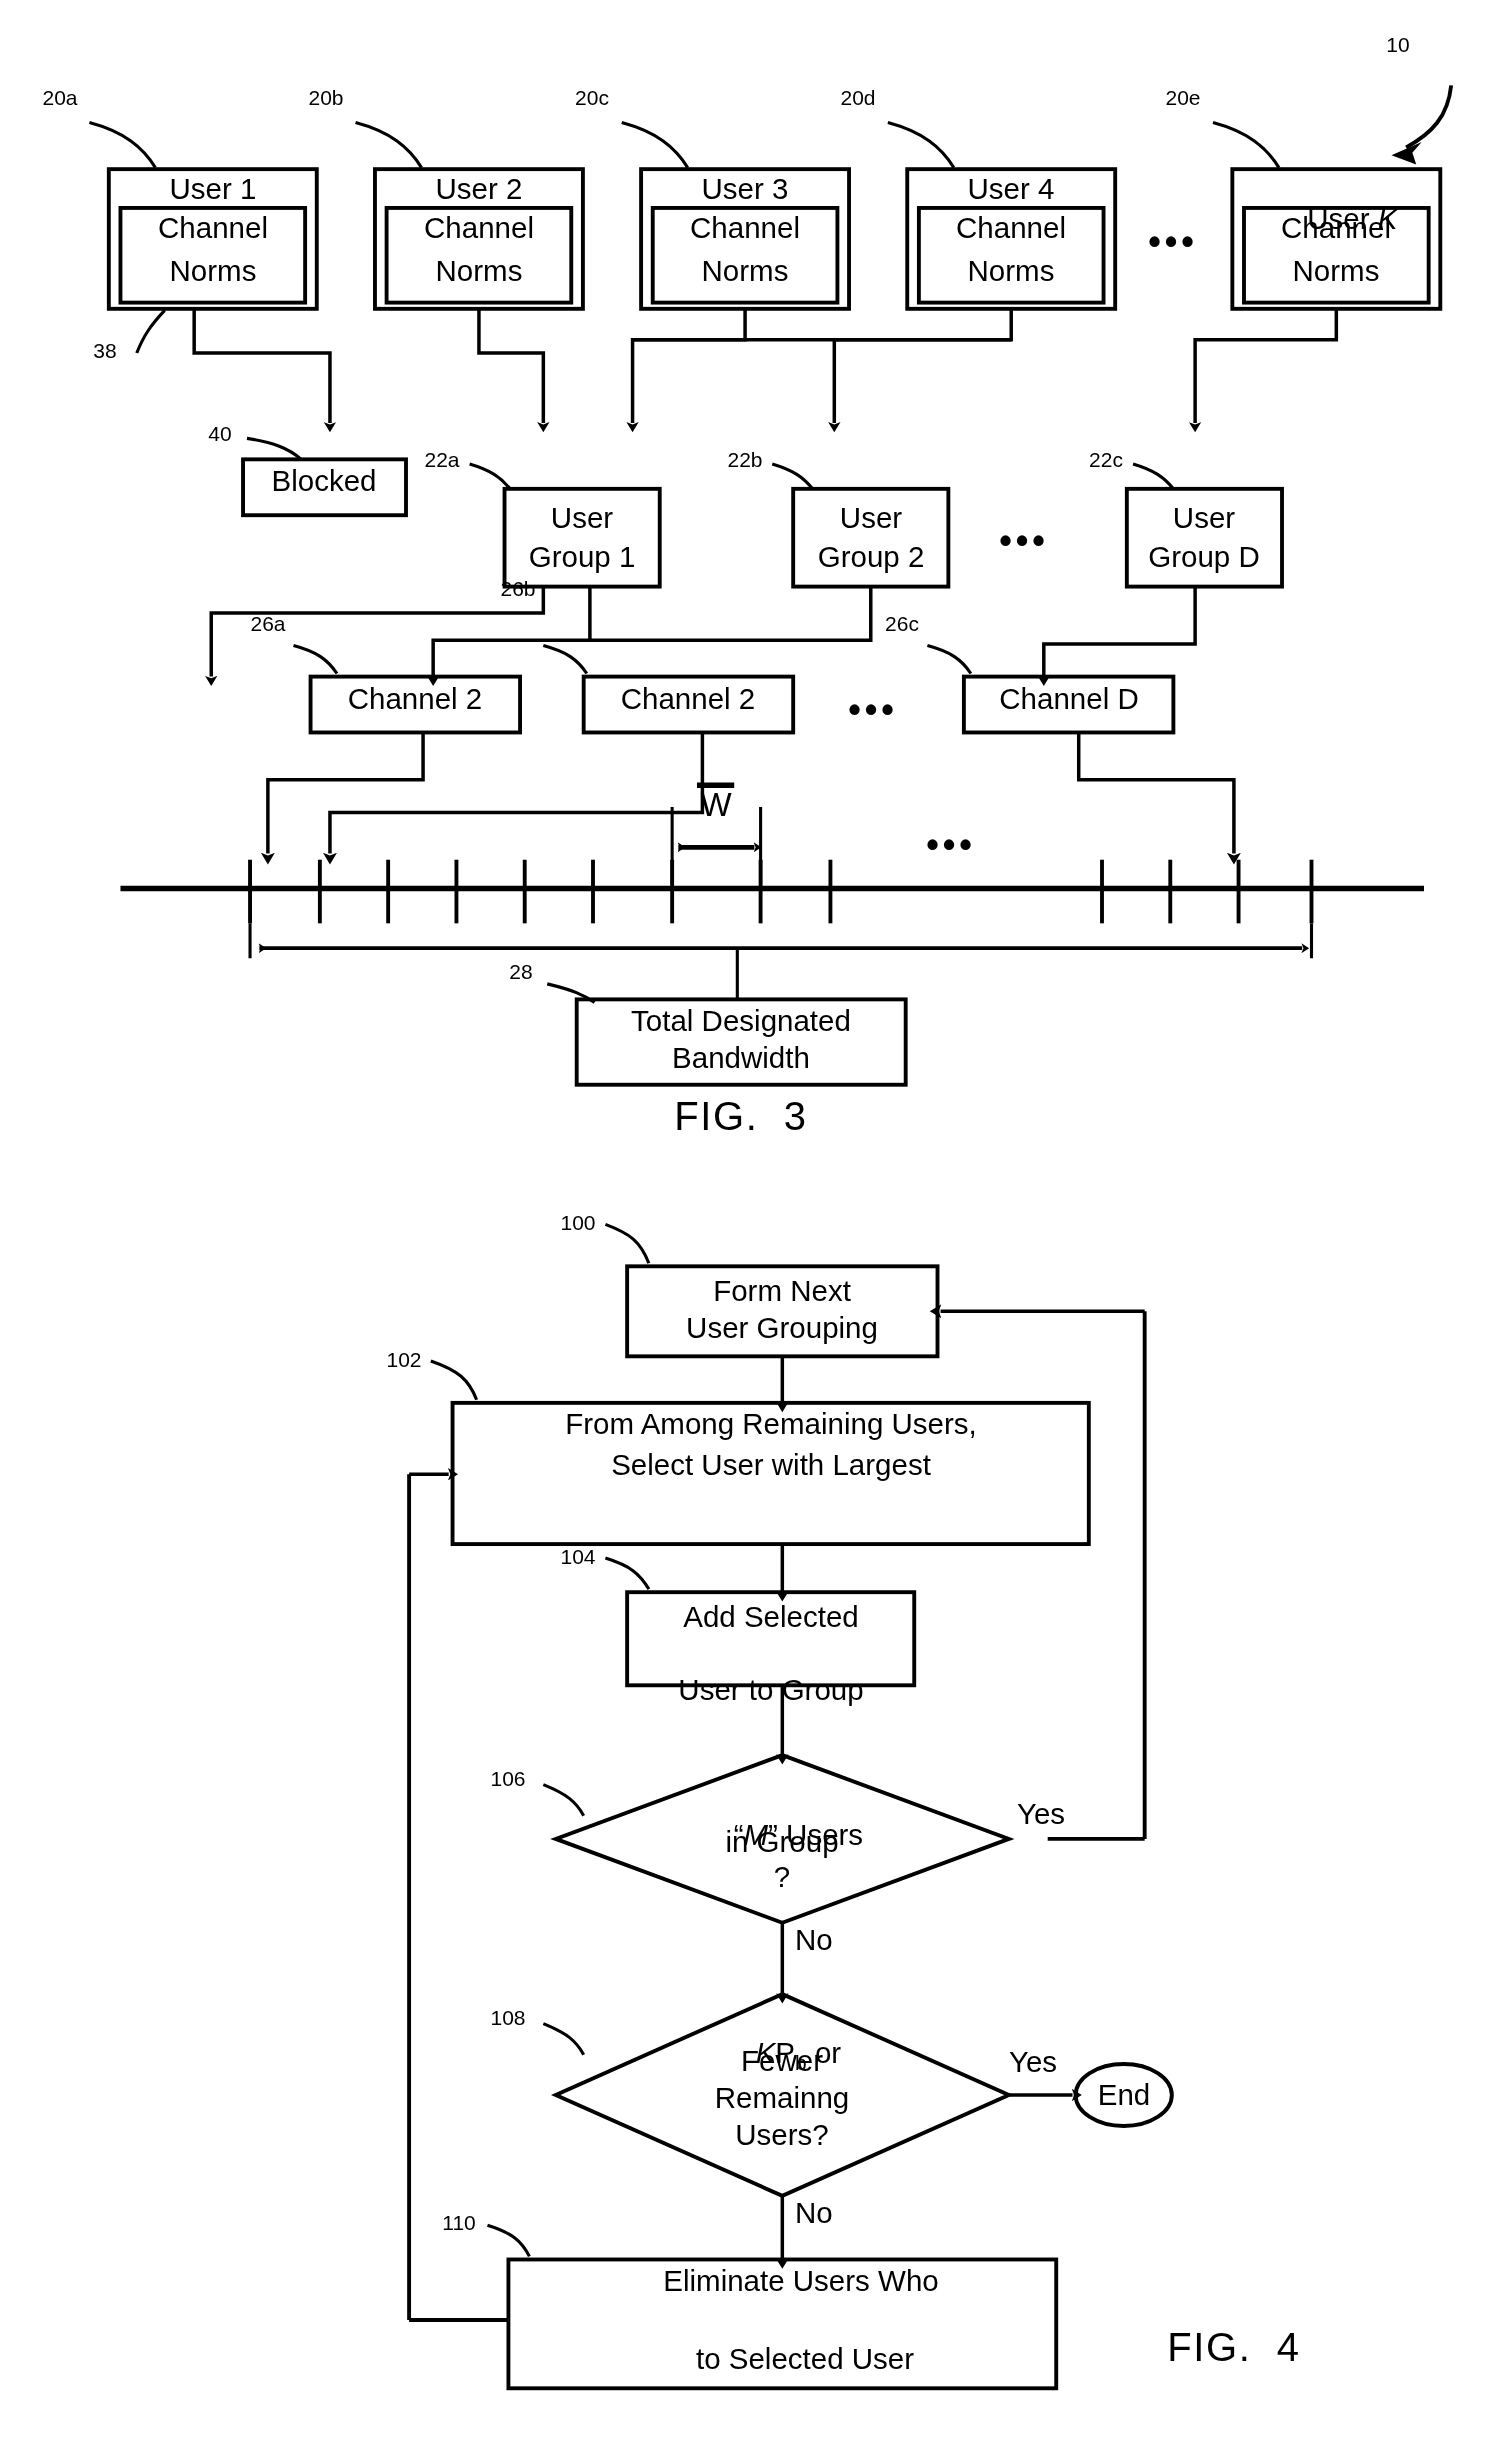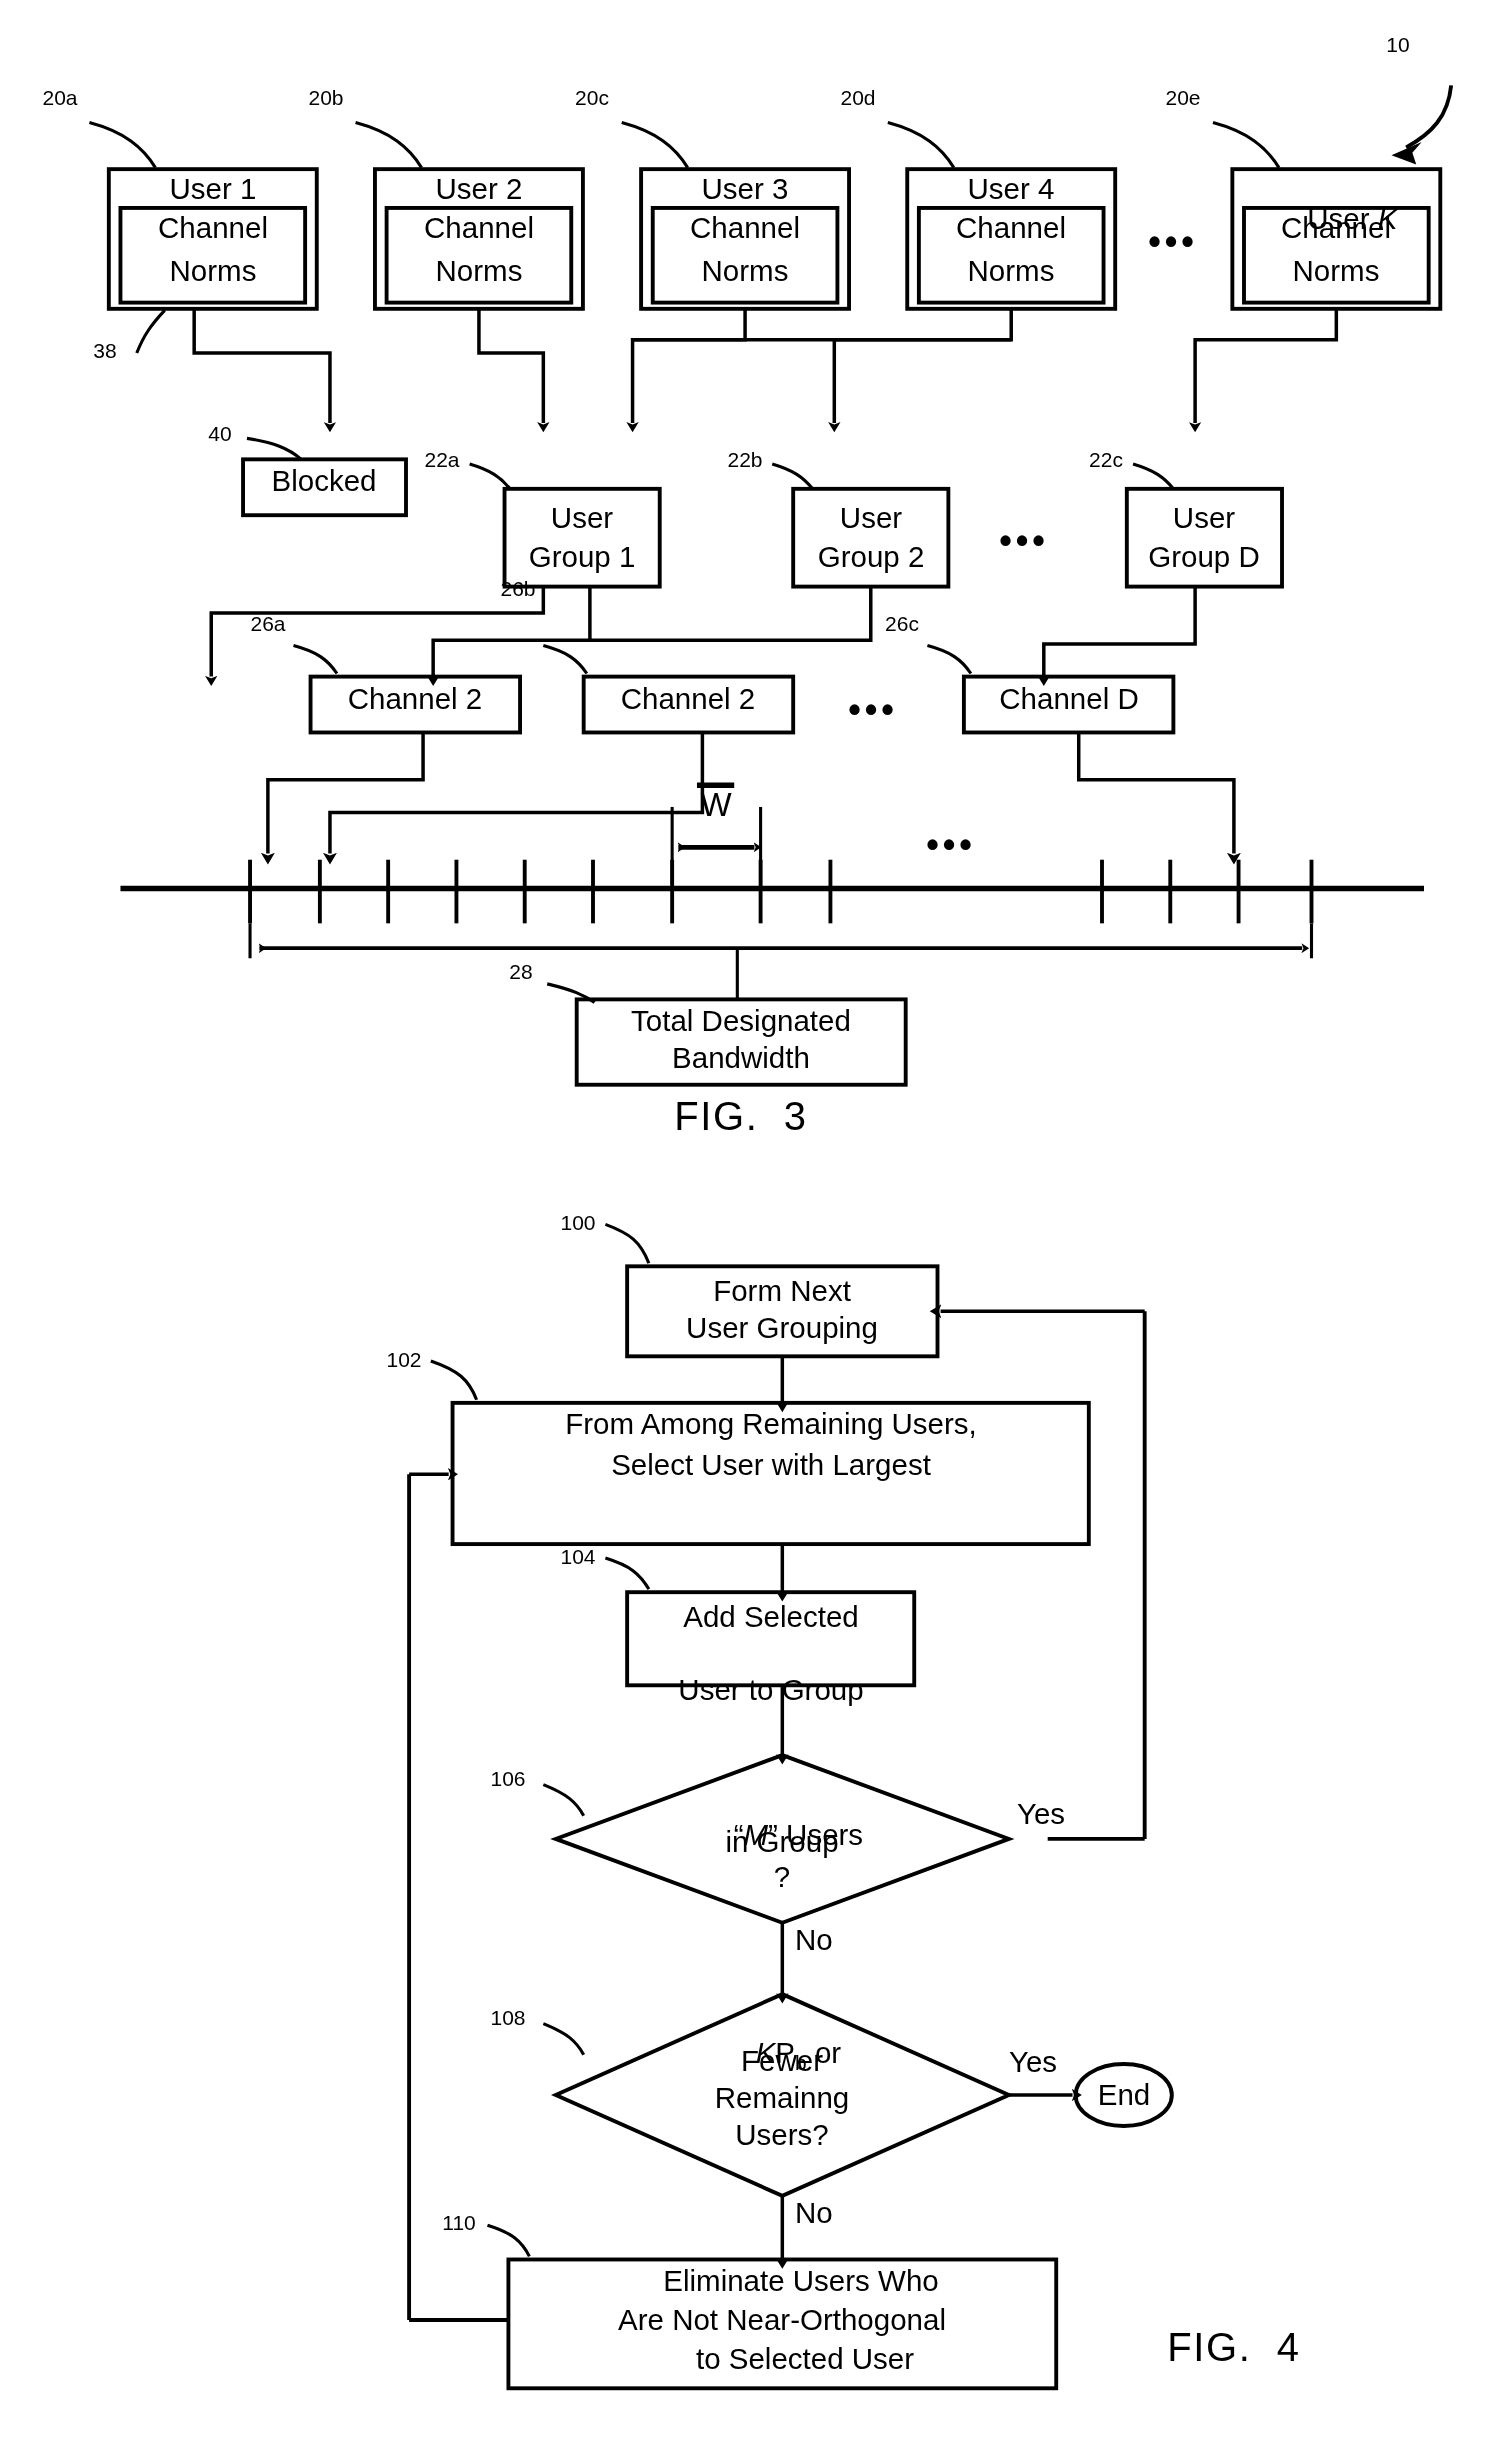--- a/index.html
+++ b/index.html
@@ -317,19 +317,18 @@
   <div class="txt boxlabel ctr" style="left:782px; top:2046px; width:264px;">Fewer</div>
   <div class="txt boxlabel ctr" style="left:782px; top:2083px; width:264px;">Remainng</div>
   <div class="txt boxlabel ctr" style="left:782px; top:2120px; width:264px;">Users?</div>
   <div class="txt boxlabel" style="left:1009px; top:2047px;">Yes</div>
   <div class="txt boxlabel" style="left:795px; top:2198px;">No</div>
 
   <div class="txt boxlabel ctr" style="left:1124px; top:2080px; width:96px;">End</div>
 
   <div class="txt refnum ctr" style="left:459px; top:2212px;">110</div>
   <div class="txt boxlabel ctr" style="left:782px; top:2266px; width:548px;padding-left:38px;">Eliminate Users Who</div>
-  <div class="txt boxlabel ctr" style="left:782px; top:2305px; width:548px;">Are Not Near-Orthogonal</div>
   <div class="txt boxlabel ctr" style="left:782px; top:2344px; width:548px;margin-left:23px;">to Selected User</div>
 
   <div class="txt figlabel ctr" style="left:1234px; top:2327px;">FIG.  4</div>
 
 </div>
 
 
 </body></html>

